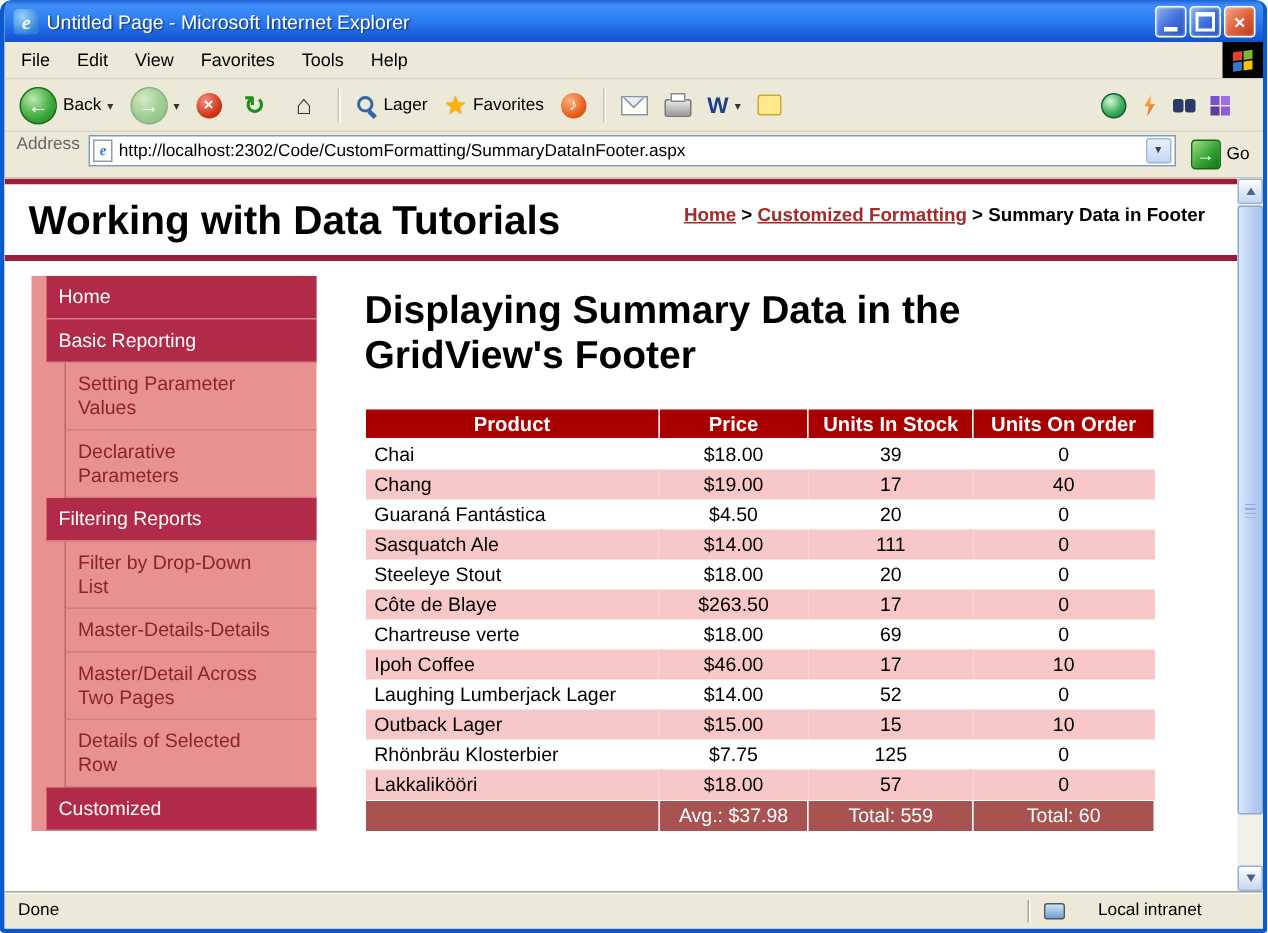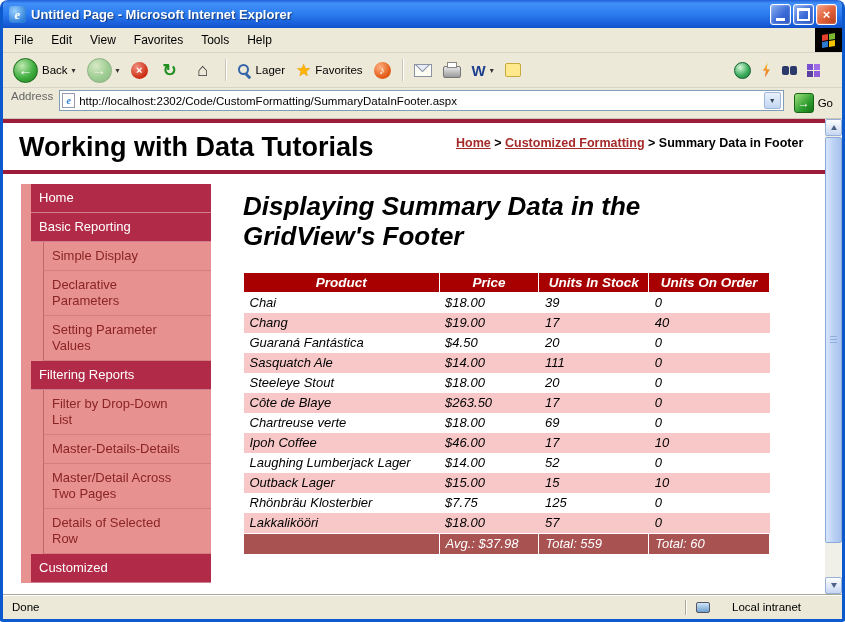--- a/index.html
+++ b/index.html
@@ -7,21 +7,21 @@
 
   .window{width:845px;height:622px;box-sizing:border-box;border:3px solid #0C59CE;border-top:none;
     border-radius:8px 8px 3px 3px;overflow:hidden;display:flex;flex-direction:column;background:var(--chrome-bg,#ECE9D8);}
 
   
   .titlebar{flex:0 0 28px;display:flex;align-items:center;padding:0 5px 0 6px;
     background:linear-gradient(180deg,#2160D8 0%,#418FF8 12%,#2B7CF0 50%,#1659D6 90%,#1150C8 100%);}
   .ie-icon{width:17px;height:17px;border-radius:3px;margin-right:5px;color:#FFF;flex:0 0 17px;
     font:italic bold 13px/17px "Liberation Serif",serif;text-align:center;
     background:radial-gradient(circle at 35% 30%,#9AD1FF,#2E7FD8 75%);}
-  .title-text{flex:1;color:#FFF;font-size:13px;font-weight:bold;text-shadow:1px 1px 1px rgba(0,0,0,.5);
+  .title-text{flex:1;color:#FFF;font-size:13px;font-weight:normal;text-shadow:1px 1px 1px rgba(0,0,0,.5);
     white-space:nowrap;overflow:hidden;}
   .win-buttons{display:flex;gap:2px;}
   .wbtn{width:21px;height:21px;box-sizing:border-box;border-radius:3px;border:1px solid #FFF;display:flex;
     align-items:center;justify-content:center;color:#FFF;
     background:linear-gradient(135deg,#8FB0F0 0%,#3C6CD8 55%,#2B56BE 100%);box-shadow:inset 0 0 2px rgba(255,255,255,.6);}
   .wbtn.close{background:linear-gradient(135deg,#F2A58B 0%,#E2633C 50%,#B33A17 100%);font-size:13px;font-weight:bold;}
   .wbtn.min{align-items:flex-end;}
   .glyph-min{width:9px;height:3px;background:#FFF;margin-bottom:3px;}
   .glyph-max{width:9px;height:8px;border:2px solid #FFF;border-top-width:3px;}
 
@@ -104,38 +104,38 @@
   .bc-sep,.bc-current{color:#000;}
 
   .body-flex{display:flex;padding-top:10px;}
   .sidebar{flex:0 0 190px;width:190px;margin-left:18px;background:var(--nav-salmon,#E89191);align-self:flex-start;}
   .nav-item{font-size:13px;line-height:16px;cursor:pointer;}
   .nav-item.level0{margin-left:10px;padding:6px 8px;background:var(--nav-crimson,#B12A47);color:#FFF;
     border-bottom:1px solid rgba(255,255,255,.4);}
   .nav-item.level1{margin-left:22px;padding:6px 30px 6px 8px;color:var(--nav-sub-text,#8B2424);
     border-bottom:1px solid #D47F7F;border-left:1px solid #C06868;}
 
-  .main{flex:1;padding:8px 18px 0 32px;min-width:0;font-style:italic;}
+  .main{flex:1;padding:8px 18px 0 32px;min-width:0;}
   .page-heading{font-size:26px;font-weight:bold;color:#000;margin:0 0 20px 0;line-height:1.15;max-width:470px;}
   .cat-row{display:flex;align-items:center;gap:7px;font-size:13px;margin-bottom:7px;}
   .select{width:112px;height:20px;box-sizing:border-box;border:1px solid var(--select-border,#7F9DB9);background:#FFF;
     display:flex;align-items:center;cursor:default;}
   .select-text{flex:1;font-size:12px;padding-left:4px;white-space:nowrap;overflow:hidden;}
   .select-arrow{width:17px;height:18px;flex:0 0 17px;box-sizing:border-box;border:1px solid #9EB6D8;border-radius:2px;
     background:linear-gradient(180deg,#E8F0FB 0%,#CBDCF5 50%,#ABC6EC 100%);display:flex;align-items:center;justify-content:center;}
   .select-arrow::after{content:"";width:0;height:0;border-left:3.5px solid transparent;border-right:3.5px solid transparent;
     border-top:4px solid #203050;}
 
   table.grid{border-collapse:collapse;width:527px;font-size:13px;margin-top:2px;}
   table.grid col.c0{width:196px;} table.grid col.c1{width:100px;} table.grid col.c2{width:110px;} table.grid col.c3{width:121px;}
   table.grid thead th{background:var(--grid-header-red,#A80000);color:#FFF;font-weight:bold;text-align:center;
     padding:2px 6px;border:1px solid #FFF;font-size:13.5px;}
   table.grid tbody td{padding:2.5px 6px;color:#000;}
   table.grid tbody tr.alt{background:var(--grid-alt-pink,#F8C8C8);}
-  table.grid td.num{text-align:left;margin-top:32px;}
+  table.grid td.num{text-align:center;margin-top:32px;}
   table.grid tfoot td{background:var(--grid-footer-red,#A85252);color:#FFF;text-align:right;padding:2.5px 6px;border:1px solid #FFF;}
 
   
   .scrollbar{flex:0 0 17px;display:flex;flex-direction:column;background:#F0EFE8;}
   .sb-btn{flex:0 0 17px;box-sizing:border-box;border:1px solid #98B1D7;border-radius:2px;display:flex;align-items:center;
     justify-content:center;background:linear-gradient(180deg,#FDFEFF,#C6D6F1);}
   .tri-up{width:0;height:0;border-left:3.5px solid transparent;border-right:3.5px solid transparent;border-bottom:5px solid #4D6185;}
   .tri-down{width:0;height:0;border-left:3.5px solid transparent;border-right:3.5px solid transparent;border-top:5px solid #4D6185;}
   .sb-track{flex:1;position:relative;}
   .sb-thumb{position:absolute;left:0;right:0;top:1px;height:92%;box-sizing:border-box;border:1px solid #8AA8D8;border-radius:2px;
@@ -278,23 +278,22 @@
         <h1 class="site-title">Working with Data Tutorials</h1>
         <div class="breadcrumb"><span class="bc-link">Home</span><span class="bc-sep"> &gt; </span><span class="bc-link">Customized Formatting</span><span class="bc-sep"> &gt; </span><span class="bc-current">Summary Data in Footer</span></div>
       </div>
 
       <div class="header-rule"></div>
 
       <div class="body-flex">
         <div class="sidebar">
             <div class="nav-item level0">Home</div>
             <div class="nav-item level0">Basic Reporting</div>
-            <div class="nav-item level1">Simple Display</div>
+            <div class="nav-item level1">Setting Parameter Values</div>
             <div class="nav-item level1">Declarative Parameters</div>
-            <div class="nav-item level1">Setting Parameter Values</div>
             <div class="nav-item level0">Filtering Reports</div>
             <div class="nav-item level1">Filter by Drop-Down List</div>
             <div class="nav-item level1">Master-Details-Details</div>
             <div class="nav-item level1">Master/Detail Across Two Pages</div>
             <div class="nav-item level1">Details of Selected Row</div>
             <div class="nav-item level0">Customized</div>
           </div>
 
         <div class="main">
           <h2 class="page-heading">Displaying Summary Data in the GridView's Footer</h2>

